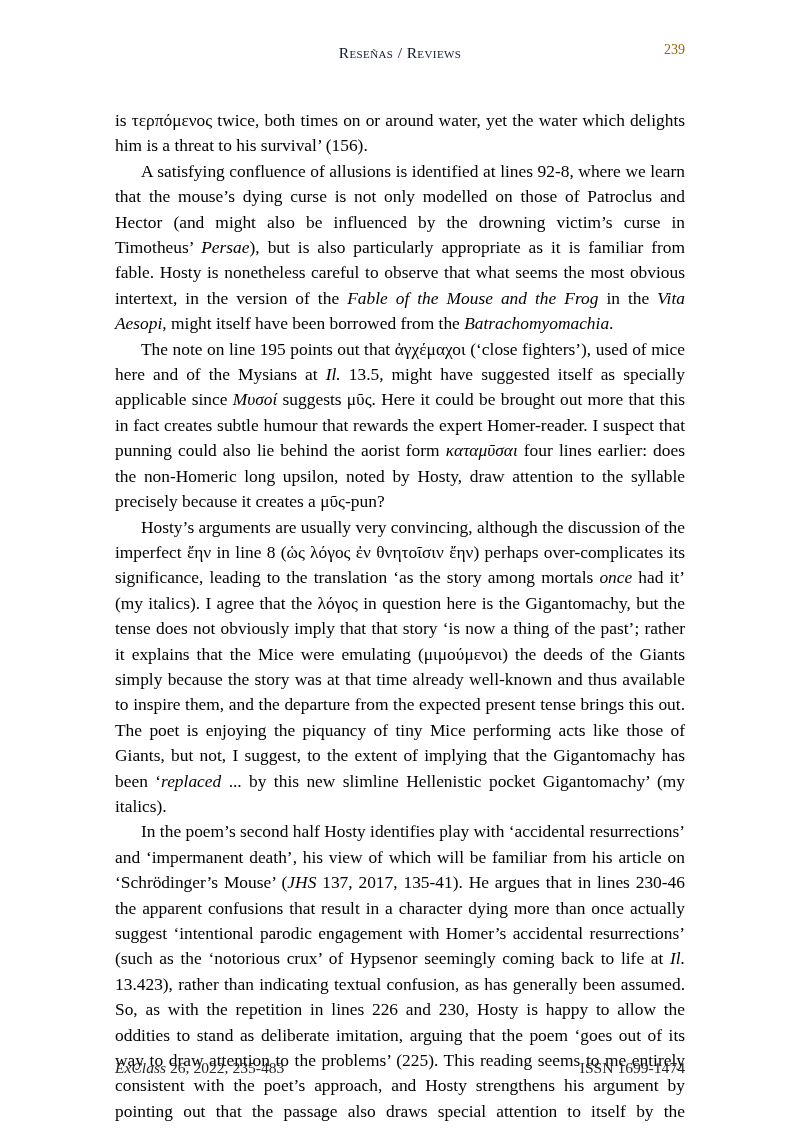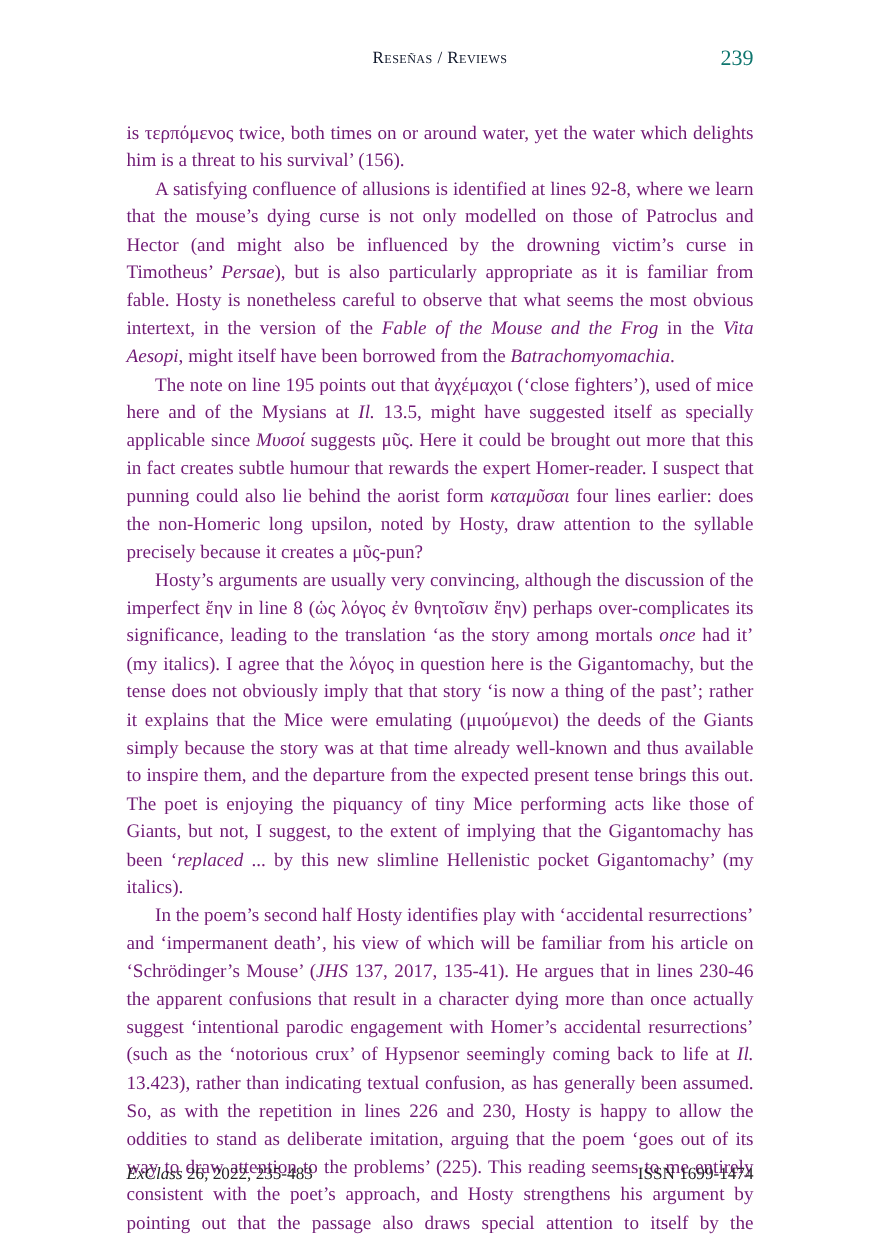--- a/index.html
+++ b/index.html
@@ -36,38 +36,38 @@
     font-variant: small-caps;
     font-size: 15.5px;
     letter-spacing: 0.4px;
     color: #0f172a;
     white-space: nowrap;
   }
   .running-head-folio {
     position: absolute;
     right: 0;
     top: -2px;
-    font-size: 20px;
-    color: #0f766e;
+    font-size: 14px;
+    color: #a16207;
   }
 
   
   .textblock {
     position: absolute;
     top: 108px;
     left: 115px;
     width: 570px;
   }
   .para {
     margin: 0;
     font-size: 17.4px;
     line-height: 25.4px;
     text-align: justify;
     text-justify: inter-word;
-    color: #701a75;
+    color: #000000;
     hyphens: none;
   }
   .para.indent {
     text-indent: 26px;
   }
   .para i, .para em {
     font-style: italic;
   }
 
   

